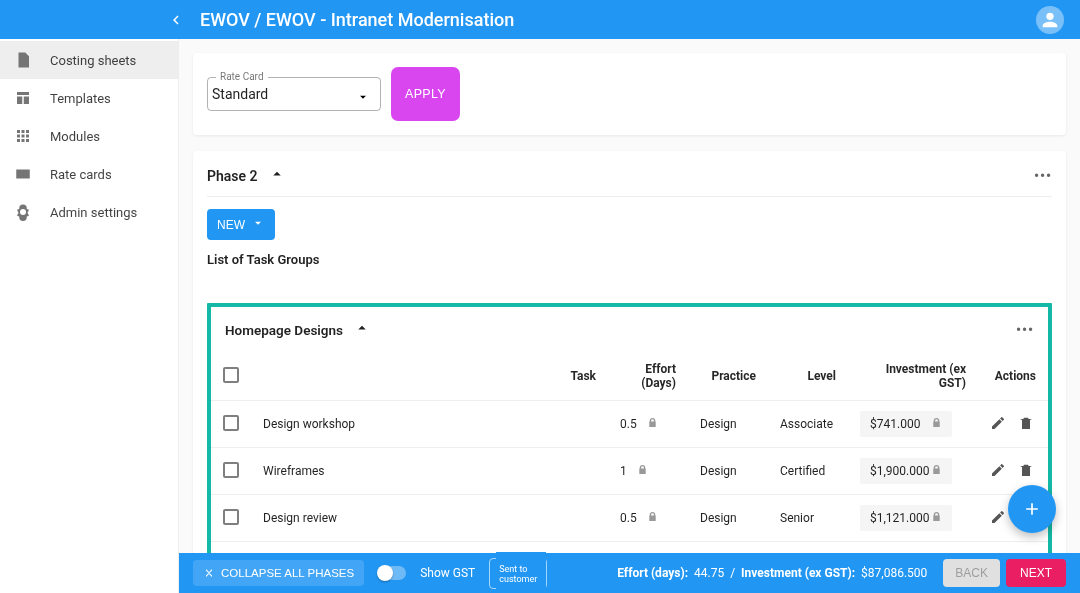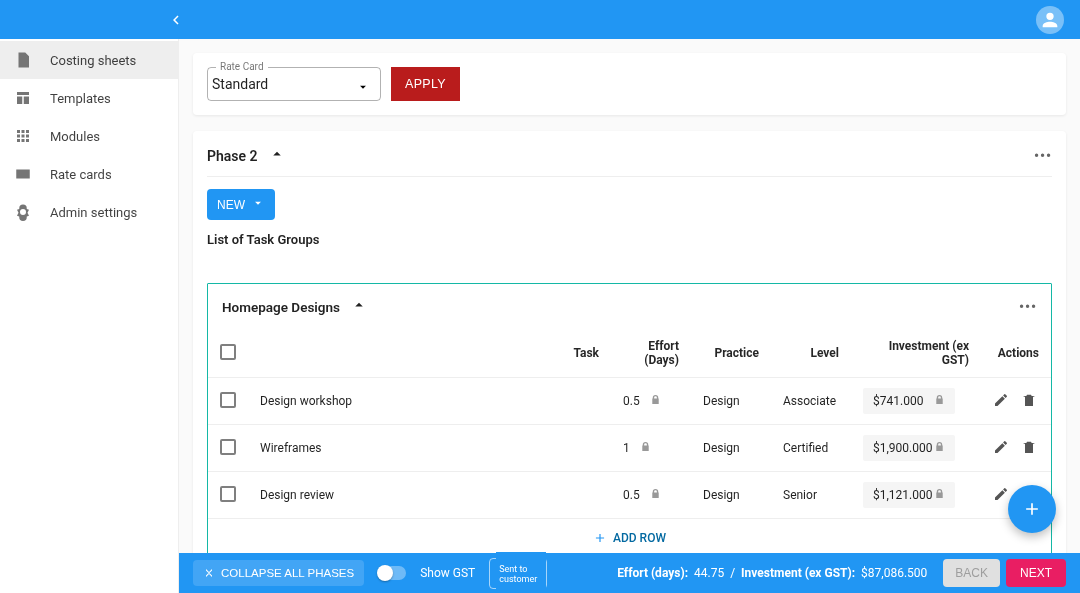--- a/index.html
+++ b/index.html
@@ -24,32 +24,32 @@
 
 
 .card { background: #fff; border-radius: 4px; box-shadow: 0 1px 3px rgba(0,0,0,0.08); padding: 14px; margin-bottom: 16px; }
 
 
 .ratecard-row { display: flex; align-items: center; gap: 10px; }
 .select-box { border: 1px solid rgba(0,0,0,0.3); border-radius: 4px; padding: 8px 4px; width: 174px; position: relative; cursor: pointer; }
 .select-box .floating { position: absolute; top: -7px; left: 8px; background: #fff; padding: 0 4px; font-size: 10px; color: rgba(0,0,0,0.55); }
 .select-box .val { font-size: 14px; }
 .select-box .chev { position: absolute; right: 10px; top: 12px; }
-.btn { background: #b91c1c; color: #fff; border: none; border-radius: 0; padding: 10px 14px; font-size: 12.5px; font-weight: 500; cursor: pointer; letter-spacing: 0.3px; }
+.btn { background: #d946ef; color: #fff; border: none; border-radius: 7px; padding: 20px 14px; font-size: 12.5px; font-weight: 500; cursor: pointer; letter-spacing: 0.3px; }
 
 
 .phase-head { display: flex; align-items: center; gap: 10px; border-bottom: 1px solid #eee; padding-bottom: 10px; }
 .phase-head h3 { font-size: 14px; font-weight: 600; }
 .more { margin-left: auto; cursor: pointer; color: #666; letter-spacing: 1px; font-weight: 700; }
 .new-btn-row { margin-top: 12px; margin-bottom: 12px; }
 .btn-new { background: #2196f3; color: #fff; border: none; border-radius: 4px; padding: 7px 10px; font-size: 12px; font-weight: 500; display: inline-flex; align-items: center; gap: 6px; cursor: pointer; }
 .list-label { font-size: 13px; font-weight: 600; margin-bottom: 10px; }
 
 
-.group { border: 1px solid #14b8a6; border-radius: 1px; margin-top: 36px; }
+.group { border: 4px solid #14b8a6; border-radius: 1px; margin-top: 36px; }
 .group-head { display: flex; align-items: center; padding: 12px 14px; gap: 10px; }
 .group-head h4 { font-size: 13.5px; font-weight: 600; }
 .table { width: 100%; border-collapse: collapse; }
 .table th { text-align: right; font-size: 12px; font-weight: 700; padding: 10px 12px; border-bottom: 1px solid #eee; color: rgba(0,0,0,0.85); }
 .table td { font-size: 12px; padding: 10px 12px; border-bottom: 1px solid #eee; vertical-align: middle; }
 .table .cb-col { width: 36px; }
 .checkbox { width: 16px; height: 16px; border: 2px solid rgba(0,0,0,0.5); border-radius: 2px; display: inline-block; cursor: pointer; }
 .effort-cell { display: flex; align-items: center; gap: 10px; }
 .lock-icon { color: #999; }
 .inv-cell { background: #f5f5f5; display: flex; align-items: center; justify-content: space-between; padding: 6px 10px; border-radius: 2px; width: 92px; }
@@ -85,20 +85,21 @@
 </head>
 <body>
 
 <div class="app">
   <div class="header">
     <div class="back-btn">
       <svg viewBox="0 0 24 24" width="18" height="18" fill="#fff">
           <path d="M15.4 7.4 14 6l-6 6 6 6 1.4-1.4L10.8 12z"></path>
         </svg>
     </div>
+    <div class="header-title">EWOV / EWOV - Intranet Modernisation</div>
     <div class="avatar">
       <svg viewBox="0 0 24 24">
           <path d="M12 12a4 4 0 1 0-4-4 4 4 0 0 0 4 4zm0 2c-3 0-8 1.5-8 4.5V20h16v-1.5c0-3-5-4.5-8-4.5z"></path>
         </svg>
     </div>
   </div>
 
   <div class="body">
     <div class="sidebar">
       <div class="side-item active">

